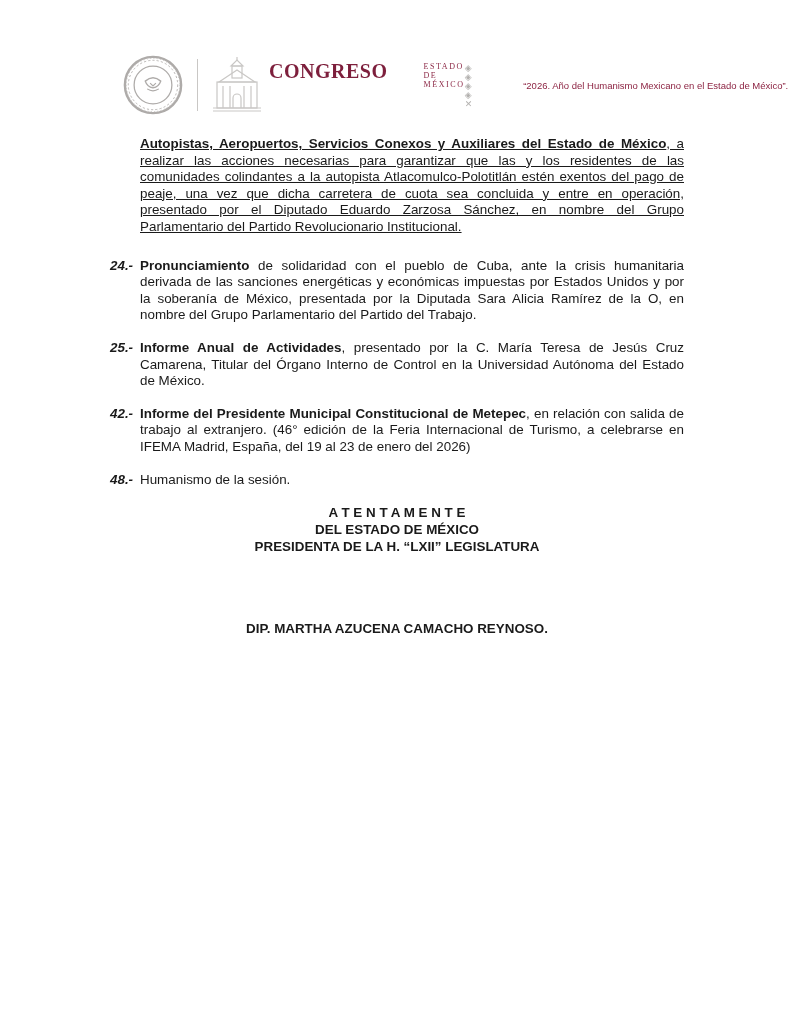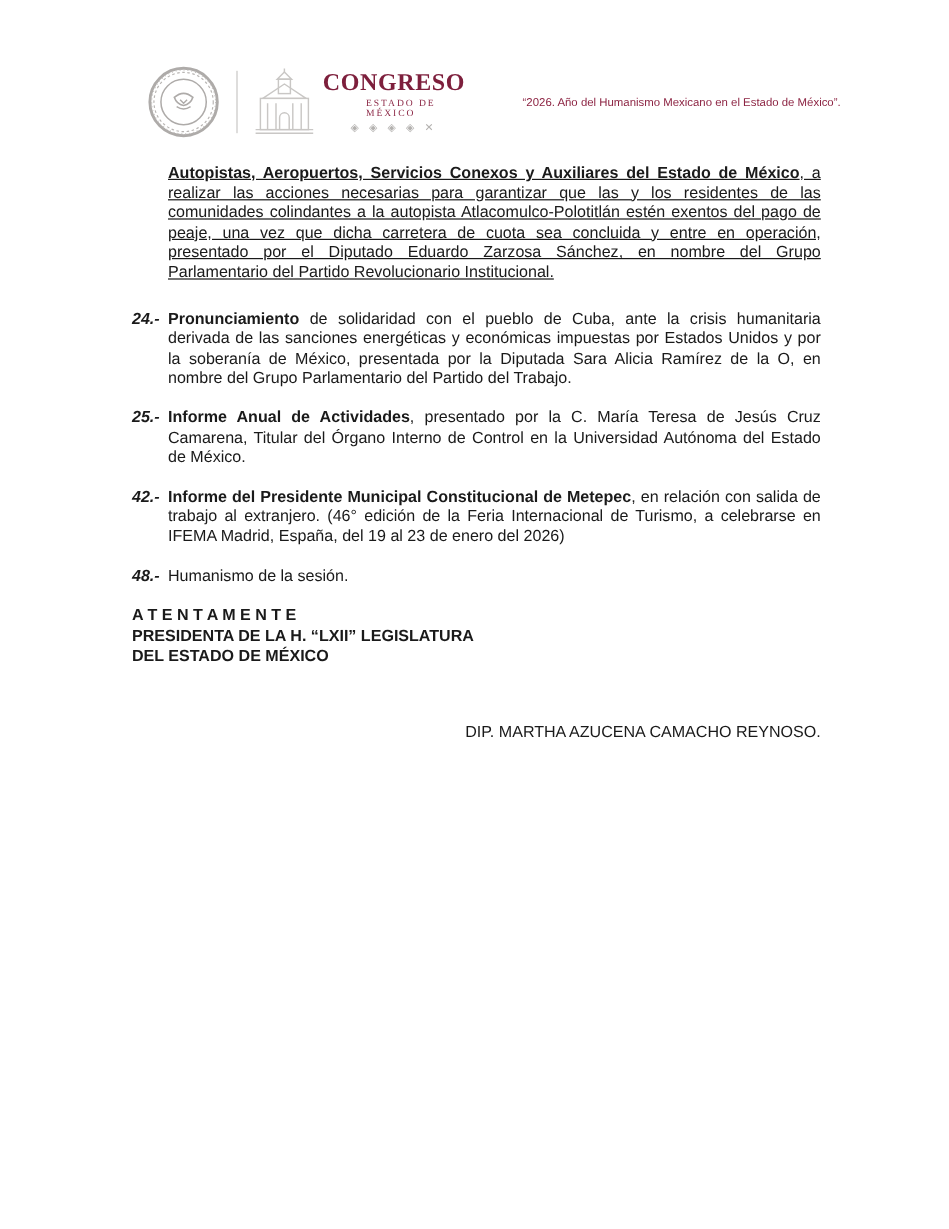--- a/index.html
+++ b/index.html
@@ -15,21 +15,21 @@
   .header {
     position:absolute; top:54px; left:122px; right:100px;
     display:flex; align-items:center;
   }
   .seal { width:62px; height:62px; flex:0 0 auto; }
   .hdr-divider {
     width:1px; height:52px; background:#c9c7c5;
     margin:0 13px 0 13px; flex:0 0 auto;
   }
   .building { width:52px; height:58px; flex:0 0 auto; margin-right:6px; }
-  .congreso-block { display:flex; flex-direction:column; align-items:center; }
+  .congreso-block { display:flex; }
   .congreso-title {
     font-family:"Liberation Serif", serif;
     font-weight:bold; font-size:20px; letter-spacing:0.5px;
     color:#7d1f3c; line-height:1.05;
   }
   .congreso-sub {
     font-family:"Liberation Serif", serif;
     font-size:8px; letter-spacing:1.6px;
     color:#8c2846; margin-top:1px;padding-left:36px;
   }
@@ -61,28 +61,28 @@
     margin-bottom:16px;
   }
   .agenda-item .num {
     display:inline-block; width:30px; text-indent:0;
     font-weight:bold;
     font-style:italic;
   }
   
   .closing {
     margin-top:15px;
-    text-align:left;
+    text-align:center;
     font-weight:bold;
     line-height:17px;
   }
   .signature {
-    margin-top:47px;
-    text-align:right;
-    font-weight:normal;
+    margin-top:66px;
+    text-align:center;
+    font-weight:bold;
   }
 </style>
 </head>
 <body>
 
 <div class="header">
 
   <svg class="seal" viewBox="0 0 64 64" aria-hidden="true">
     <circle cx="32" cy="32" r="29" fill="none" stroke="#aeaba9" stroke-width="2.5"></circle>
     <circle cx="32" cy="32" r="25.5" fill="none" stroke="#b8b5b3" stroke-width="1" stroke-dasharray="2.2 2.2"></circle>
@@ -128,19 +128,19 @@
   <p class="agenda-item"><span class="num">24.-</span><span class="b">Pronunciamiento</span><span> de solidaridad con el pueblo de Cuba, ante la crisis humanitaria derivada de las sanciones energéticas y económicas impuestas por Estados Unidos y por la soberanía de México, presentada por la Diputada Sara Alicia Ramírez de la O, en nombre del Grupo Parlamentario del Partido del Trabajo.</span></p>
 
   <p class="agenda-item"><span class="num">25.-</span><span class="b">Informe Anual de Actividades</span><span>, presentado por la C. María Teresa de Jesús Cruz Camarena, Titular del Órgano Interno de Control en la Universidad Autónoma del Estado de México.</span></p>
 
   <p class="agenda-item"><span class="num">42.-</span><span class="b">Informe del Presidente Municipal Constitucional de Metepec</span><span>, en relación con salida de trabajo al extranjero. (46° edición de la Feria Internacional de Turismo, a celebrarse en IFEMA Madrid, España, del 19 al 23 de enero del 2026)</span></p>
 
   <p class="agenda-item"><span class="num">48.-</span><span class="b"></span><span>Humanismo de la sesión.</span></p>
 
   <div class="closing">
     <div>A T E N T A M E N T E</div>
+    <div>DEL ESTADO DE MÉXICO</div>
     <div>PRESIDENTA DE LA H. “LXII” LEGISLATURA</div>
-    <div>DEL ESTADO DE MÉXICO</div>
   </div>
 
   <div class="signature">DIP. MARTHA AZUCENA CAMACHO REYNOSO.</div>
 
 </div>
 
 </body></html>

